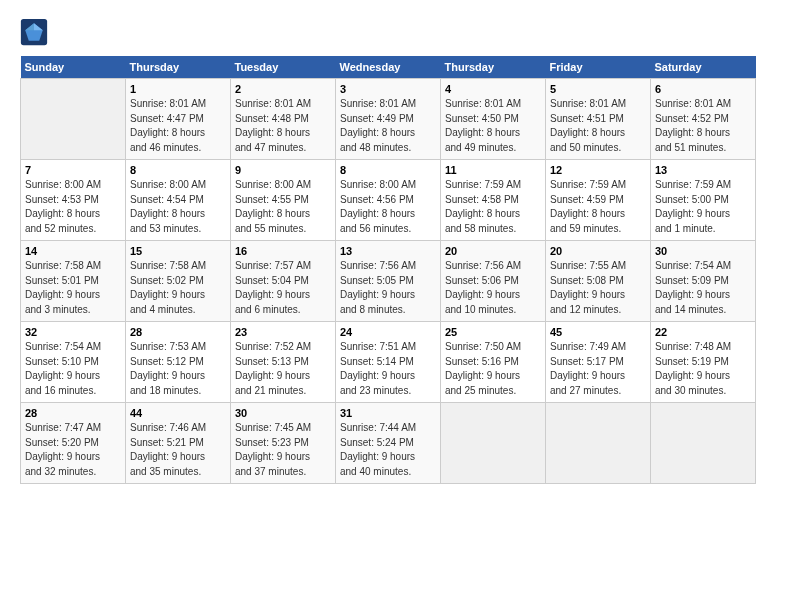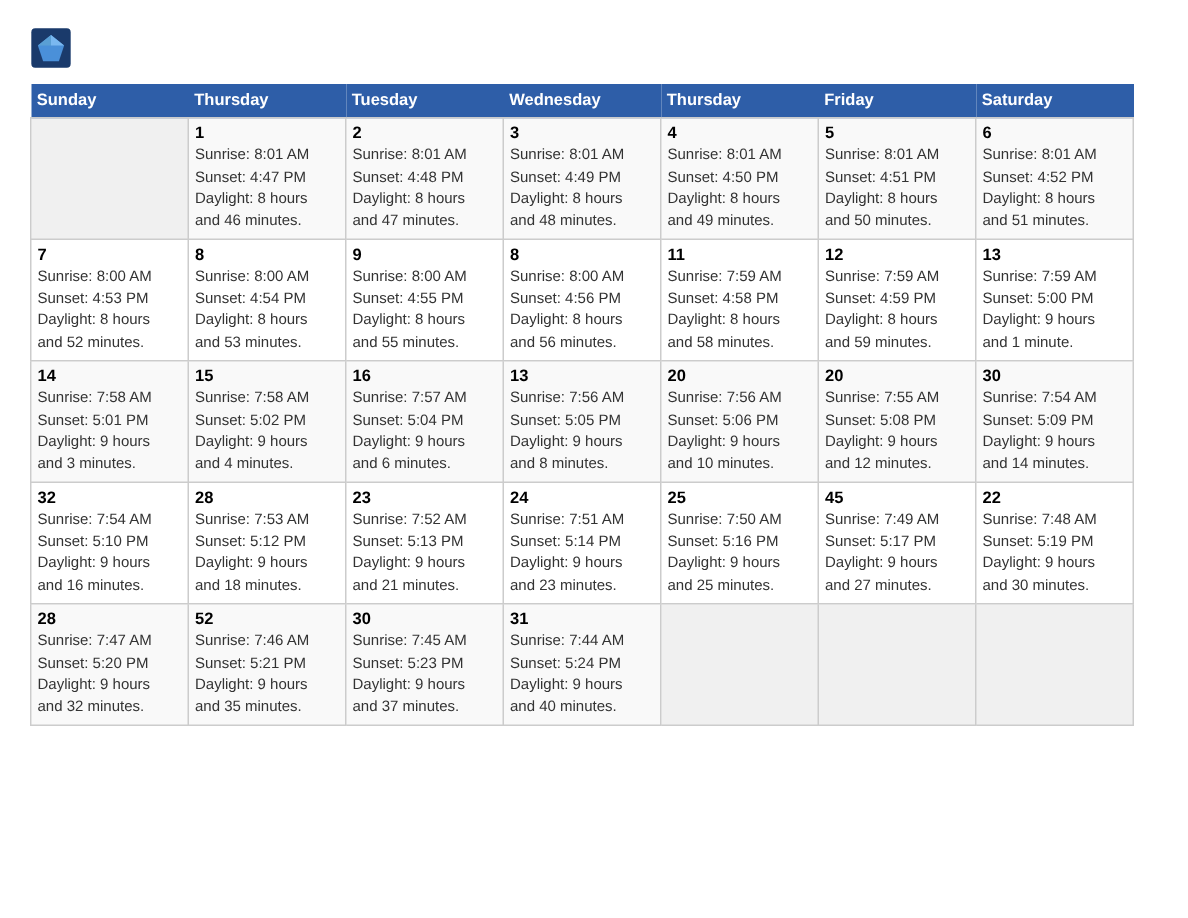--- a/index.html
+++ b/index.html
@@ -241,21 +241,21 @@
             <span class="day-num">22</span>
             <div class="day-info">Sunrise: 7:48 AM<br>Sunset: 5:19 PM<br>Daylight: 9 hours<br>and 30 minutes.</div>
           </td>
         </tr>
         <tr>
           <td>
             <span class="day-num">28</span>
             <div class="day-info">Sunrise: 7:47 AM<br>Sunset: 5:20 PM<br>Daylight: 9 hours<br>and 32 minutes.</div>
           </td>
           <td>
-            <span class="day-num">52</span>
+            <span class="day-num">44</span>
             <div class="day-info">Sunrise: 7:46 AM<br>Sunset: 5:21 PM<br>Daylight: 9 hours<br>and 35 minutes.</div>
           </td>
           <td>
             <span class="day-num">30</span>
             <div class="day-info">Sunrise: 7:45 AM<br>Sunset: 5:23 PM<br>Daylight: 9 hours<br>and 37 minutes.</div>
           </td>
           <td>
             <span class="day-num">31</span>
             <div class="day-info">Sunrise: 7:44 AM<br>Sunset: 5:24 PM<br>Daylight: 9 hours<br>and 40 minutes.</div>
           </td>

